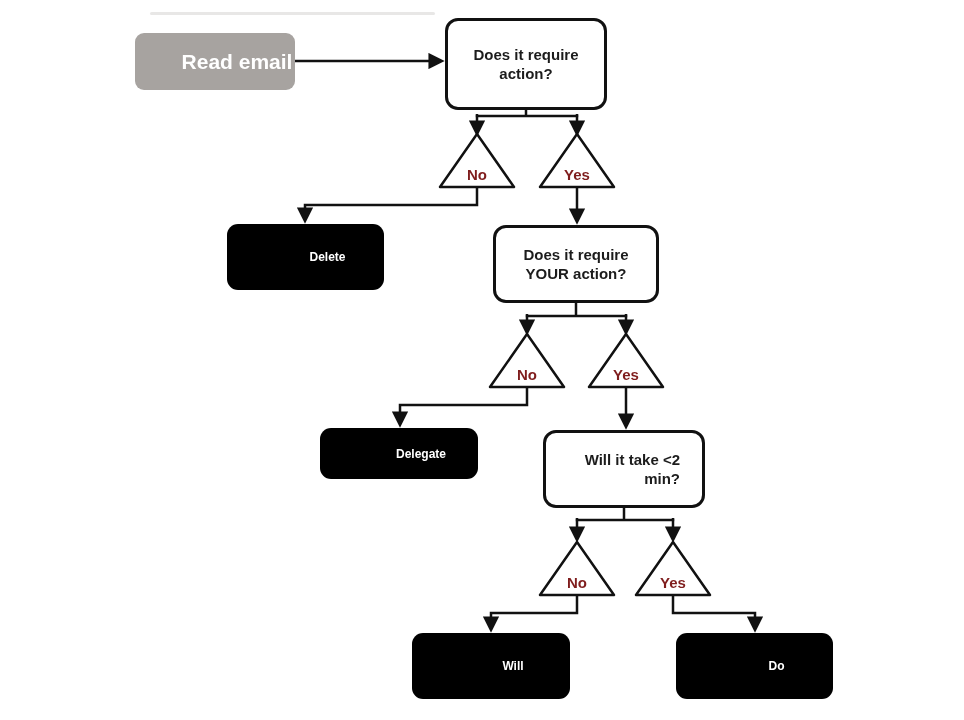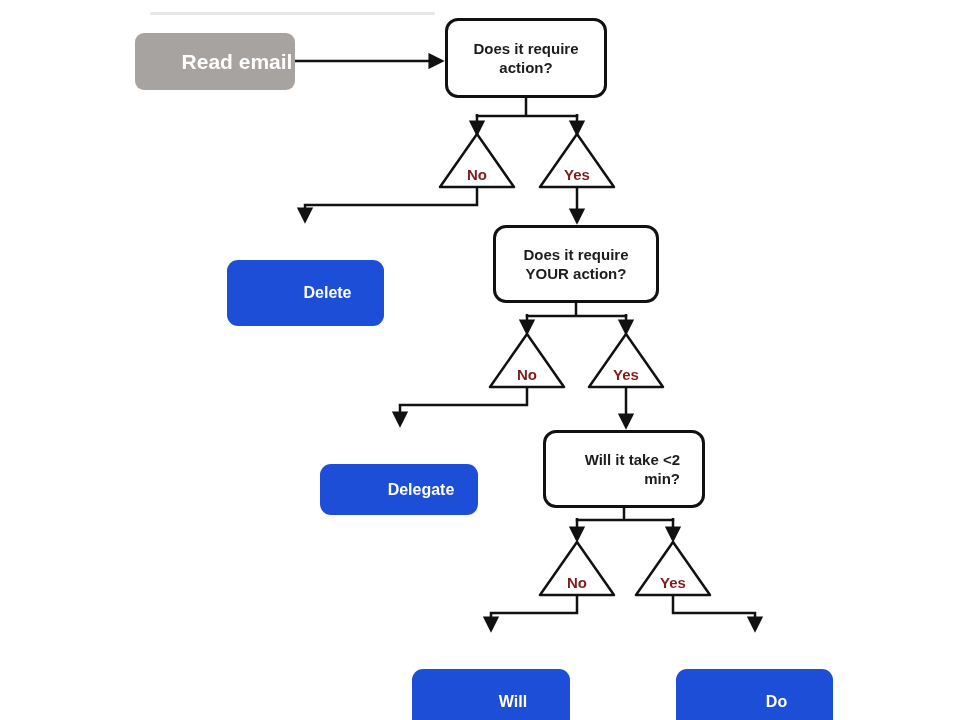--- a/index.html
+++ b/index.html
@@ -28,40 +28,39 @@
   .decision{
     background:#ffffff;
     border:3px solid #111111;
     border-radius:13px;
     color:#1c1c1c;
     font-size:15px;
     line-height:1.3;
     padding:0 10px;
   }
   .action{
-    background:#1d4ed8;
+    background:#000000;
     color:#ffffff;
     border-radius:11px;
-    font-size:16px;
-    margin-top:36px;
+    font-size:12px;
   }
   .tri-label{
     position:absolute;
     width:44px;height:18px;
     display:flex;align-items:center;justify-content:center;
     font-size:15px;font-weight:bold;color:#7f1d1d;
   }
   .q3-text{display:inline-block;max-width:112px;text-align:right;}
   .artifact{
     position:absolute;left:150px;top:12px;width:285px;height:3px;
     background:#d6d4d2;border-radius:2px;opacity:.55;
   }
   
   #n-start   {left:135px;top:33px; width:160px;height:57px;}
-  #n-q1      {left:445px;top:18px; width:162px;height:80px;}
+  #n-q1      {left:445px;top:18px; width:162px;height:92px;}
   #n-delete  {left:227px;top:224px;width:157px;height:66px;}
   #n-q2      {left:493px;top:225px;width:166px;height:78px;}
   #n-delegate{left:320px;top:428px;width:158px;height:51px;}
   #n-q3      {left:543px;top:430px;width:162px;height:78px;}
   #n-defer   {left:412px;top:633px;width:158px;height:66px;}
   #n-do      {left:676px;top:633px;width:157px;height:66px;}
   
   #tl-1no {left:455px;top:165px;}
   #tl-1yes{left:555px;top:165px;}
   #tl-2no {left:505px;top:365px;}

